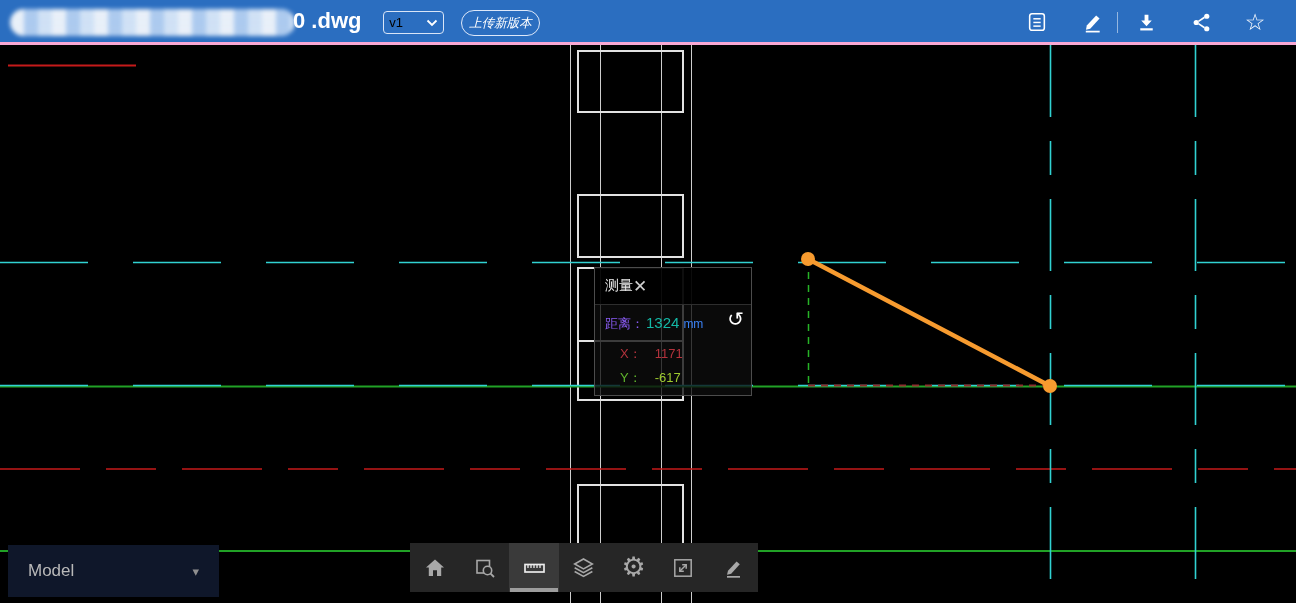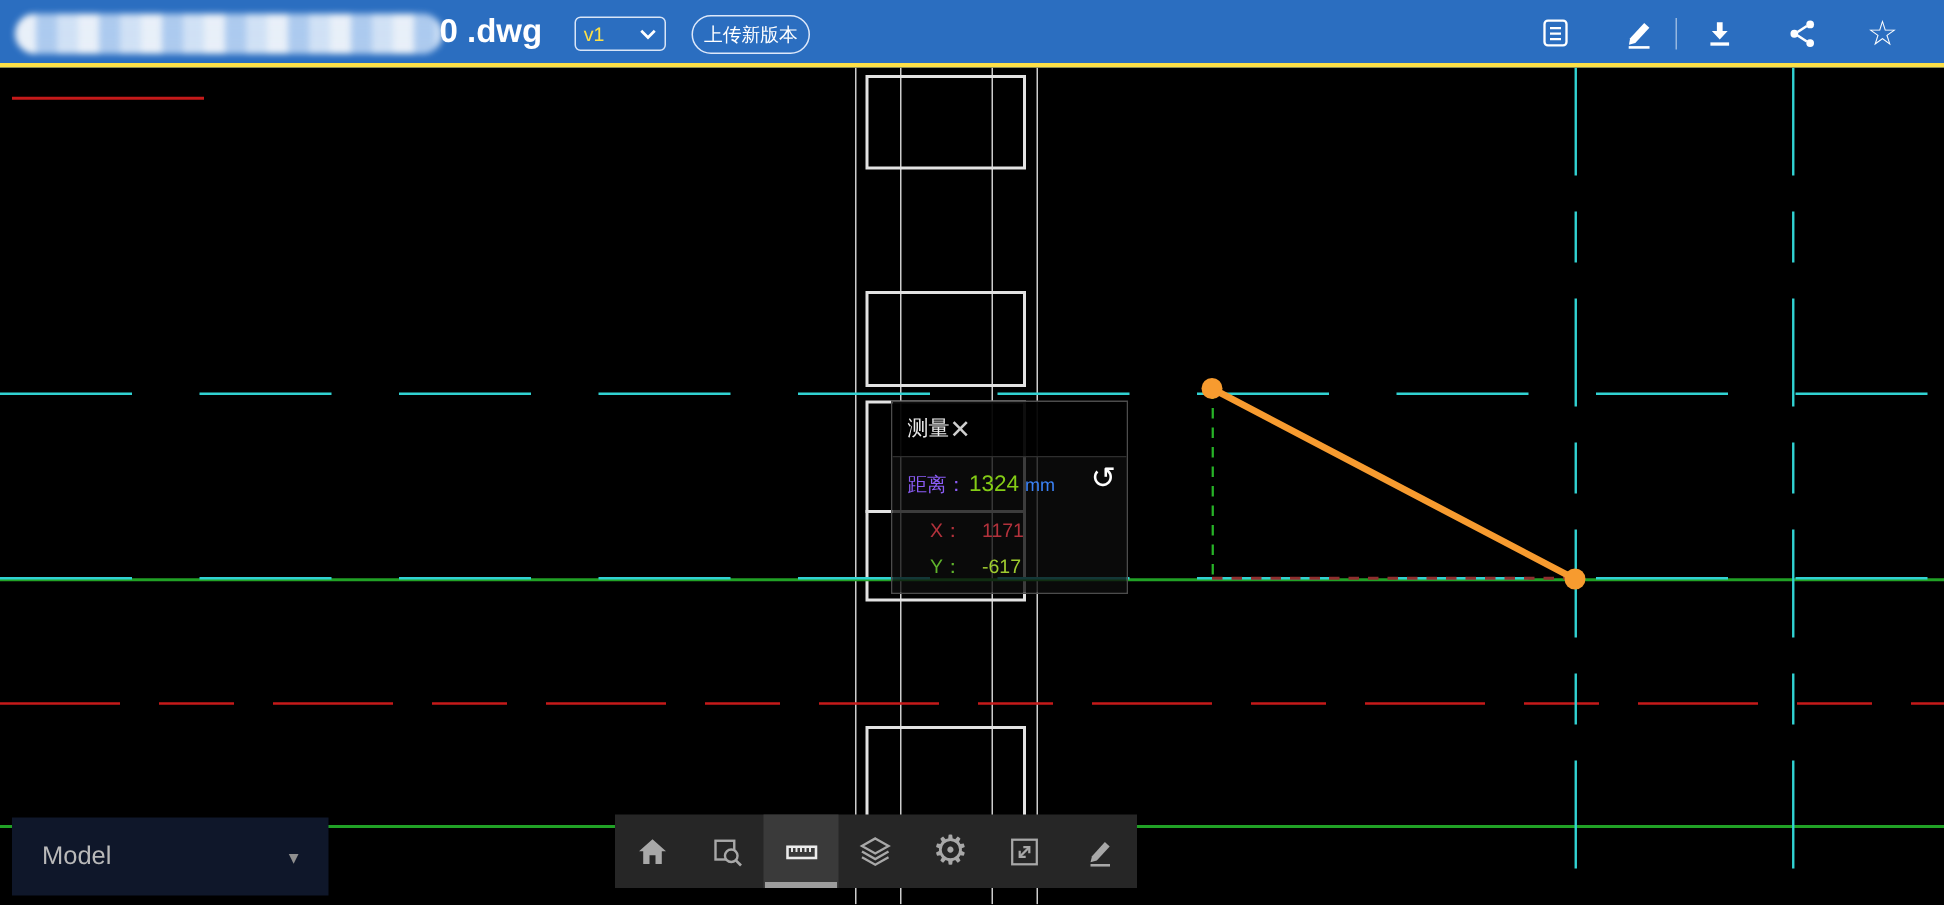--- a/index.html
+++ b/index.html
@@ -2,39 +2,39 @@
 <html><head>
 <meta charset="utf-8">
 <style>
   * { margin:0; padding:0; box-sizing:border-box; }
   html,body { width:1296px; height:603px; background:#000; overflow:hidden;
               font-family:"Liberation Sans", sans-serif; }
   #app { position:relative; width:1296px; height:603px; background:#000; }
 
   
   .header { position:absolute; left:0; top:0; width:1296px; height:45px;
-            background:#2b6ec0; border-bottom:3px solid #fde047; z-index:30; }
+            background:#2b6ec0; border-bottom:3px solid #f9a8d4; z-index:30; }
   .blur-pill { position:absolute; left:10px; top:9px; width:285px; height:27px;
                border-radius:14px; overflow:hidden; opacity:.95;
                background:
                  repeating-linear-gradient(90deg, rgba(255,255,255,.88) 0 14px,
                    rgba(186,212,244,.8) 14px 28px, rgba(228,239,252,.85) 28px 42px),
                  repeating-linear-gradient(0deg, rgba(255,255,255,.55) 0 9px,
                    rgba(200,222,248,.7) 9px 18px);
                filter: blur(2px); }
   .file-title { position:absolute; left:293px; top:0; height:42px; line-height:42px;
                 color:#fff; font-size:22px; font-weight:600; white-space:nowrap; }
   .version-dd { position:absolute; left:383px; top:11px; width:61px; height:23px;
-                border:1.5px solid #d9e5f7; border-radius:4px; color:#fde047;
+                border:1.5px solid #d9e5f7; border-radius:4px; color:#000000;
                 display:flex; align-items:center; justify-content:center; gap:23px;
                 font-size:13px; cursor:pointer; }
   .upload-btn { position:absolute; left:461px; top:10px; width:79px; height:26px;
                 border:1px solid #dde8fa; border-radius:13px; background:transparent;
                 color:#fff; font-size:12.5px; display:flex; align-items:center;
-                justify-content:center; cursor:pointer; white-space:nowrap; }
+                justify-content:center; cursor:pointer; white-space:nowrap;font-style:italic; }
   .hicon { position:absolute; top:10px; width:24px; height:24px; display:flex;
            align-items:center; justify-content:center; cursor:pointer; color:#fff; }
   .hdivider { position:absolute; left:1117px; top:12px; width:1px; height:21px;
               background:rgba(255,255,255,.5); }
   .star-glyph { font-size:23px; line-height:24px; color:#fff; }
 
   
   .canvas { position:absolute; left:0; top:45px; width:1296px; height:558px;
             background:#000; z-index:1; }
 
@@ -44,21 +44,21 @@
   .popup-titlebar { height:37px; background:rgba(0,0,0,.94);
                     border-bottom:1px solid #2e2e2e; display:flex;
                     align-items:center; justify-content:flex-start;
                     padding:0 10px; }
   .popup-title { font-size:14px; color:#ececec; }
   .popup-close { font-size:17px; color:#cfcfcf; cursor:pointer; line-height:1; }
   .popup-body { position:relative; height:90px; background:rgba(13,13,13,.78); }
   .dist-row { position:absolute; left:10px; top:9px; display:flex;
               align-items:baseline; white-space:nowrap; }
   .dist-label { font-size:13px; color:#8b5cf6; }
-  .dist-value { font-size:15px; color:#84cc16; margin:0 4px 0 2px; }
+  .dist-value { font-size:15px; color:#14b8a6; margin:0 4px 0 2px; }
   .dist-unit { font-size:12px; color:#3b82f6; }
   .reset-btn { position:absolute; right:7px; top:4px; font-size:20px; color:#fff;
                cursor:pointer; line-height:1; }
   .xy-block { position:absolute; left:25px; top:37px; font-size:13px; }
   .xy-row { height:24px; line-height:24px; white-space:nowrap; }
   .x-label,.x-value { color:#b3323c; }
   .y-label { color:#5fb32c; }
   .y-value { color:#9ecb2f; }
   .xy-row .val { margin-left:13px;margin-top:32px; }
 

